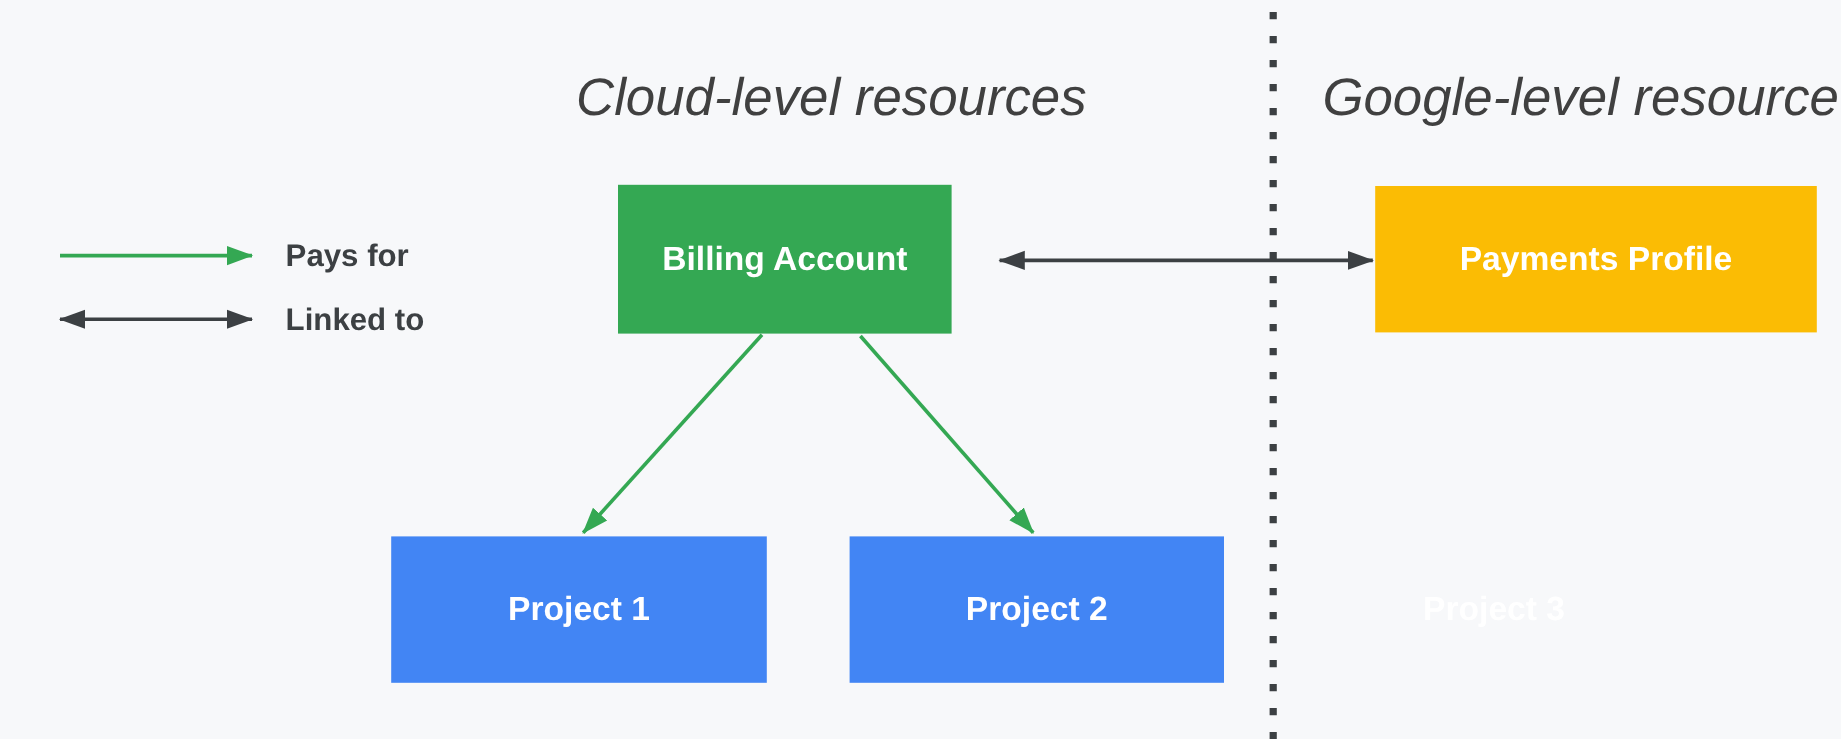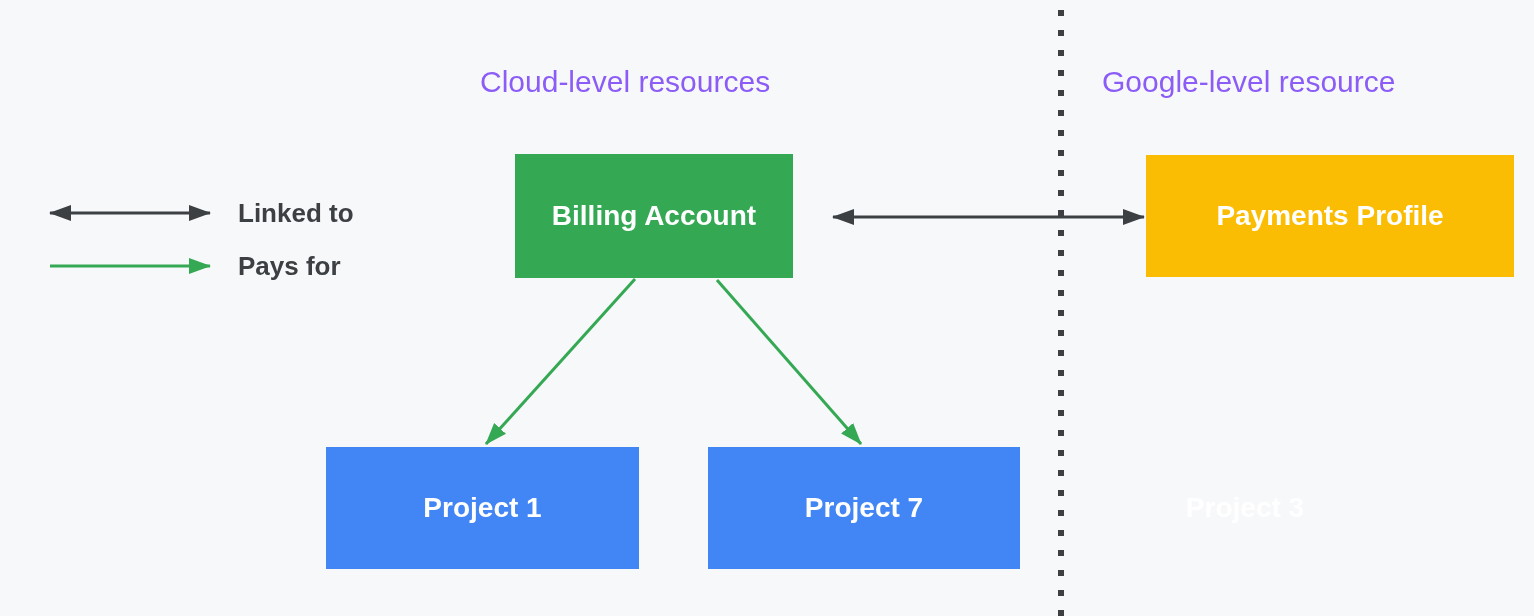--- a/index.html
+++ b/index.html
@@ -12,25 +12,26 @@
     font-family: "Liberation Sans", sans-serif;
     overflow: hidden;
   }
   .overlay {
     position: absolute;
     left: 0; top: 0;
     width: 1534px; height: 616px;
   }
   .heading {
     position: absolute;
-    font-size: 30px;
+    font-size: 44px;
     line-height: 39px;
     font-weight: 400;
-    color: #8b5cf6;
+    color: #404040;
     white-space: nowrap;
+    font-style: italic;
   }
   .heading-left  { left: 480px;  top: 62px; }
   .heading-right { left: 1102px; top: 62px; }
   .node {
     position: absolute;
     display: flex;
     align-items: center;
     justify-content: center;
     color: #FFFFFF;
     font-size: 28px;
@@ -82,54 +83,54 @@
     <line x1="717" y1="280" x2="861" y2="444" stroke="#34A853" stroke-width="3" marker-end="url(#ah-green)"></line>
   </svg>
 
   <div class="heading heading-left">Cloud-level resources</div>
   <div class="heading heading-right">Google-level resource</div>
 
   <div class="legend">
     <div class="legend-row">
       <svg width="164" height="20" viewBox="0 0 164 20" xmlns="http://www.w3.org/2000/svg">
         <defs>
+          <marker id="lg-green" markerUnits="userSpaceOnUse" markerWidth="24" markerHeight="20" refX="21" refY="10" orient="auto-start-reverse">
+            <path d="M0,2 L22,10 L0,18 Z" fill="#34A853"></path>
+          </marker>
+        </defs>
+        <line x1="2" y1="10" x2="162" y2="10" stroke="#34A853" stroke-width="3" marker-end="url(#lg-green)"></line>
+      </svg>
+      <span class="legend-label">Pays for</span>
+    </div>
+    <div class="legend-row">
+      <svg width="164" height="20" viewBox="0 0 164 20" xmlns="http://www.w3.org/2000/svg">
+        <defs>
           <marker id="lg-dark" markerUnits="userSpaceOnUse" markerWidth="24" markerHeight="20" refX="21" refY="10" orient="auto-start-reverse">
             <path d="M0,2 L22,10 L0,18 Z" fill="#3C4043"></path>
           </marker>
         </defs>
         <line x1="2" y1="10" x2="162" y2="10" stroke="#3C4043" stroke-width="3" marker-start="url(#lg-dark)" marker-end="url(#lg-dark)"></line>
       </svg>
       <span class="legend-label">Linked to</span>
-    </div>
-    <div class="legend-row">
-      <svg width="164" height="20" viewBox="0 0 164 20" xmlns="http://www.w3.org/2000/svg">
-        <defs>
-          <marker id="lg-green" markerUnits="userSpaceOnUse" markerWidth="24" markerHeight="20" refX="21" refY="10" orient="auto-start-reverse">
-            <path d="M0,2 L22,10 L0,18 Z" fill="#34A853"></path>
-          </marker>
-        </defs>
-        <line x1="2" y1="10" x2="162" y2="10" stroke="#34A853" stroke-width="3" marker-end="url(#lg-green)"></line>
-      </svg>
-      <span class="legend-label">Pays for</span>
     </div>
   </div>
 
   <div class="node node-billing">
     <span>Billing Account</span>
   </div>
 
   <div class="node node-payments">
     <span>Payments Profile</span>
   </div>
 
   <div class="node node-p1">
     <span>Project 1</span>
   </div>
 
   <div class="node node-p2">
-    <span>Project 7</span>
+    <span>Project 2</span>
   </div>
 
   <div class="node node-ghost">
     <span>Project 3</span>
   </div>
 
 </div>
 
 </body></html>

